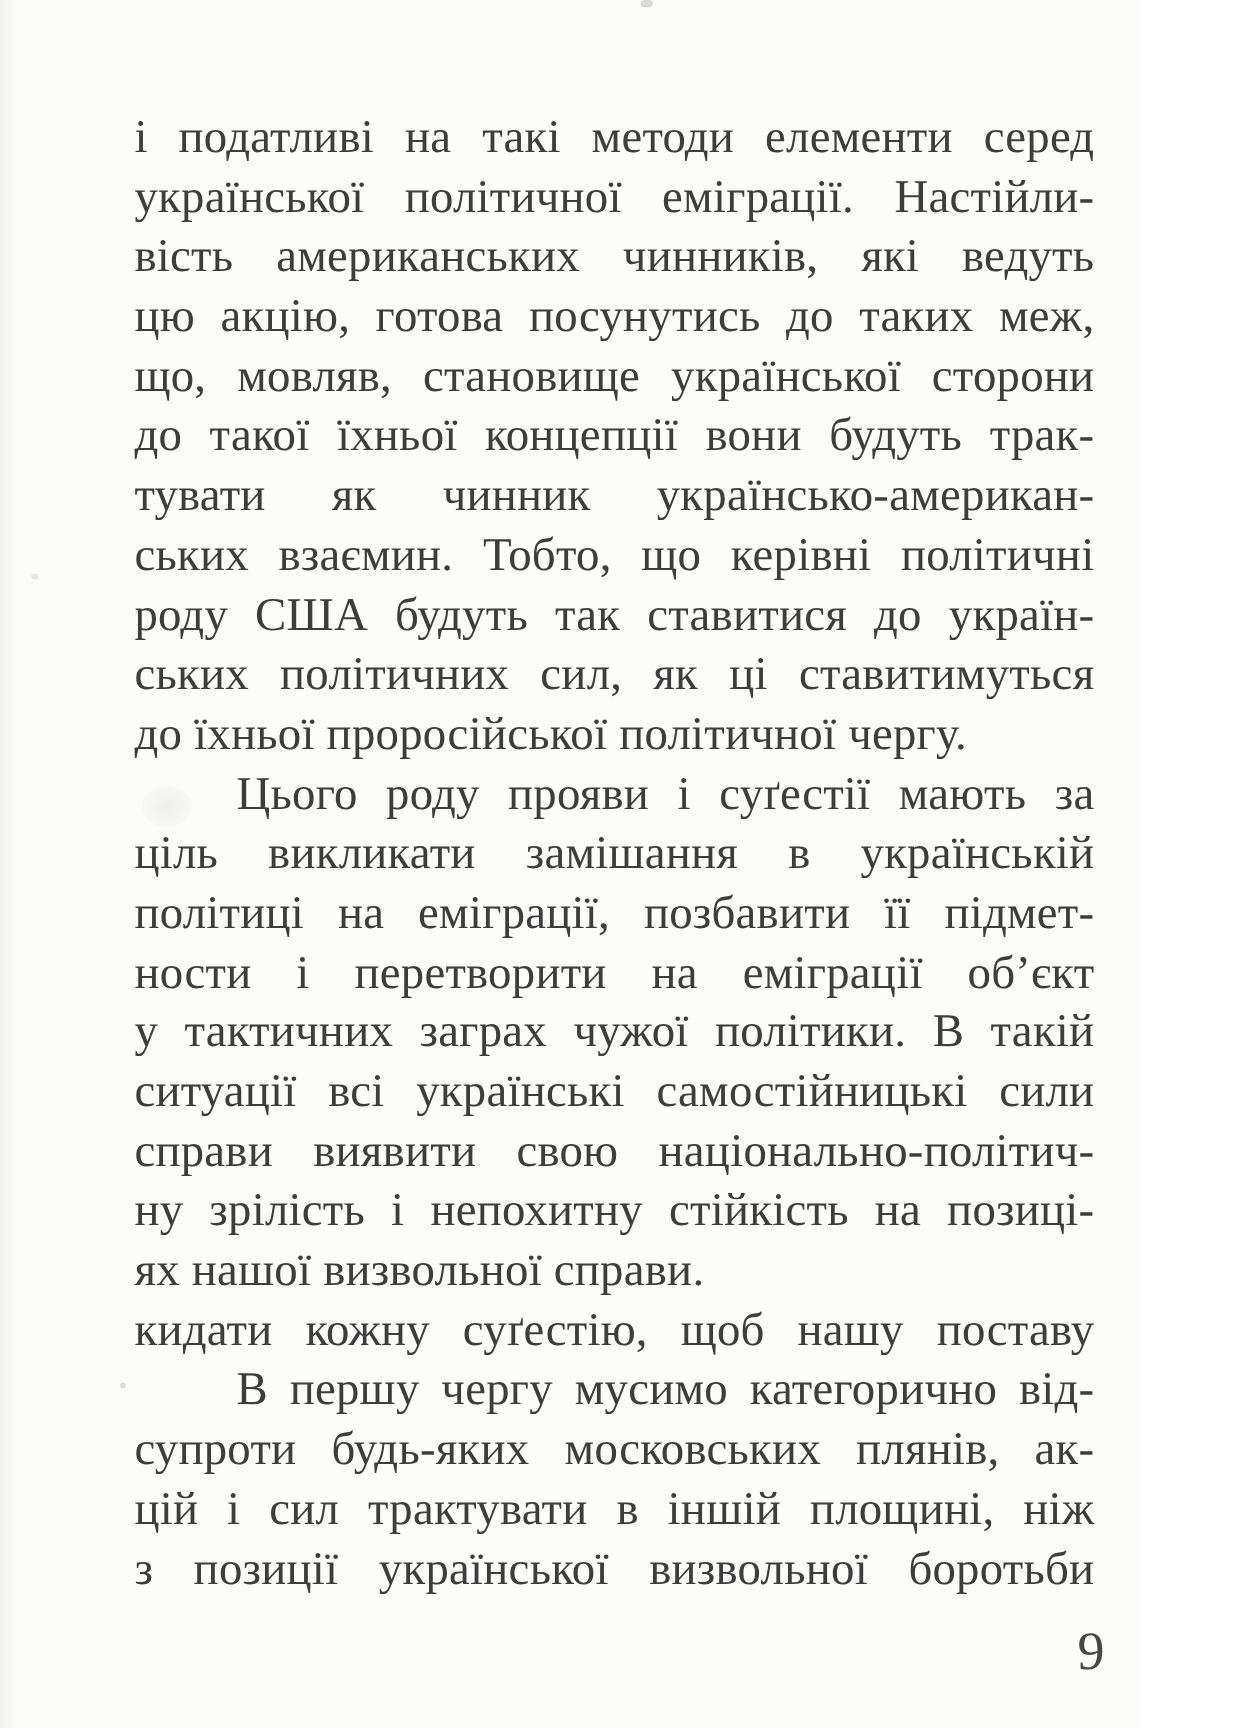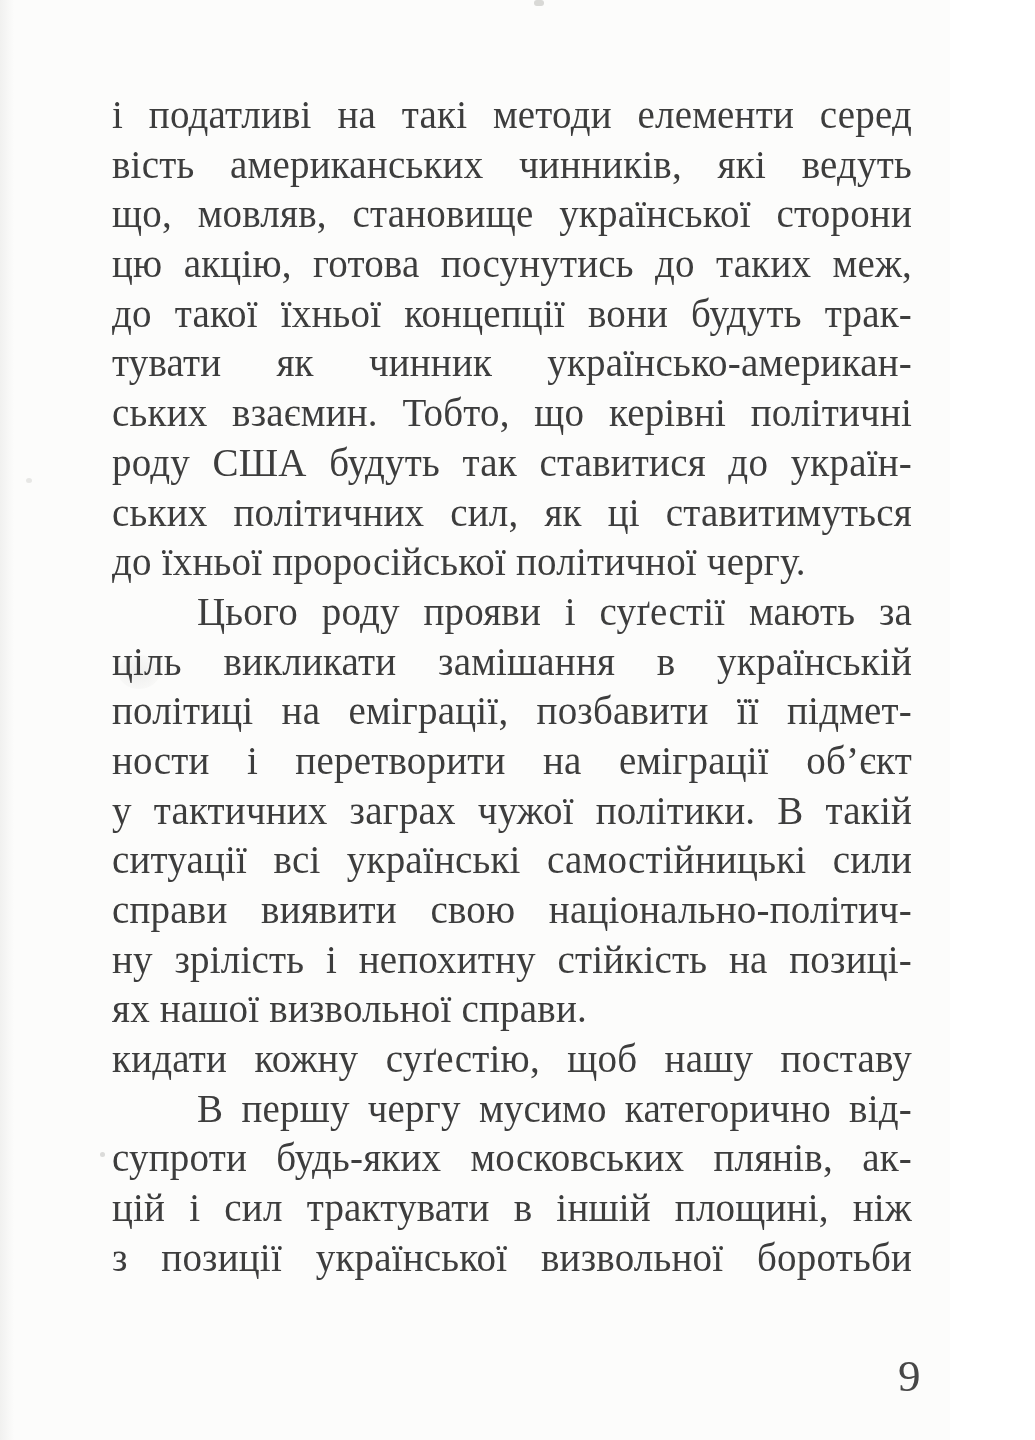--- a/index.html
+++ b/index.html
@@ -83,23 +83,24 @@
 
 <div class="page">
   <div class="edge-shade"></div>
   <div class="speck speck-a"></div>
   <div class="speck speck-b"></div>
   <div class="speck speck-c"></div>
   <div class="speck speck-d"></div>
 
   <div class="text-block" id="text-block">
       <div class="line">і податливі на такі методи елементи серед</div>
+      <div class="line">української політичної еміграції. Настійли-</div>
       <div class="line">вість американських чинників, які ведуть</div>
+      <div class="line">цю акцію, готова посунутись до таких меж,</div>
       <div class="line">що, мовляв, становище української сторони</div>
-      <div class="line">цю акцію, готова посунутись до таких меж,</div>
       <div class="line">до такої їхньої концепції вони будуть трак-</div>
       <div class="line">тувати як чинник українсько-американ-</div>
       <div class="line">ських взаємин. Тобто, що керівні політичні</div>
       <div class="line">роду США будуть так ставитися до україн-</div>
       <div class="line">ських політичних сил, як ці ставитимуться</div>
       <div class="line para-end">до їхньої проросійської політичної чергу.</div>
       <div class="line indent">Цього роду прояви і суґестії мають за</div>
       <div class="line">ціль викликати замішання в українській</div>
       <div class="line">політиці на еміграції, позбавити її підмет-</div>
       <div class="line">ности і перетворити на еміграції об’єкт</div>

